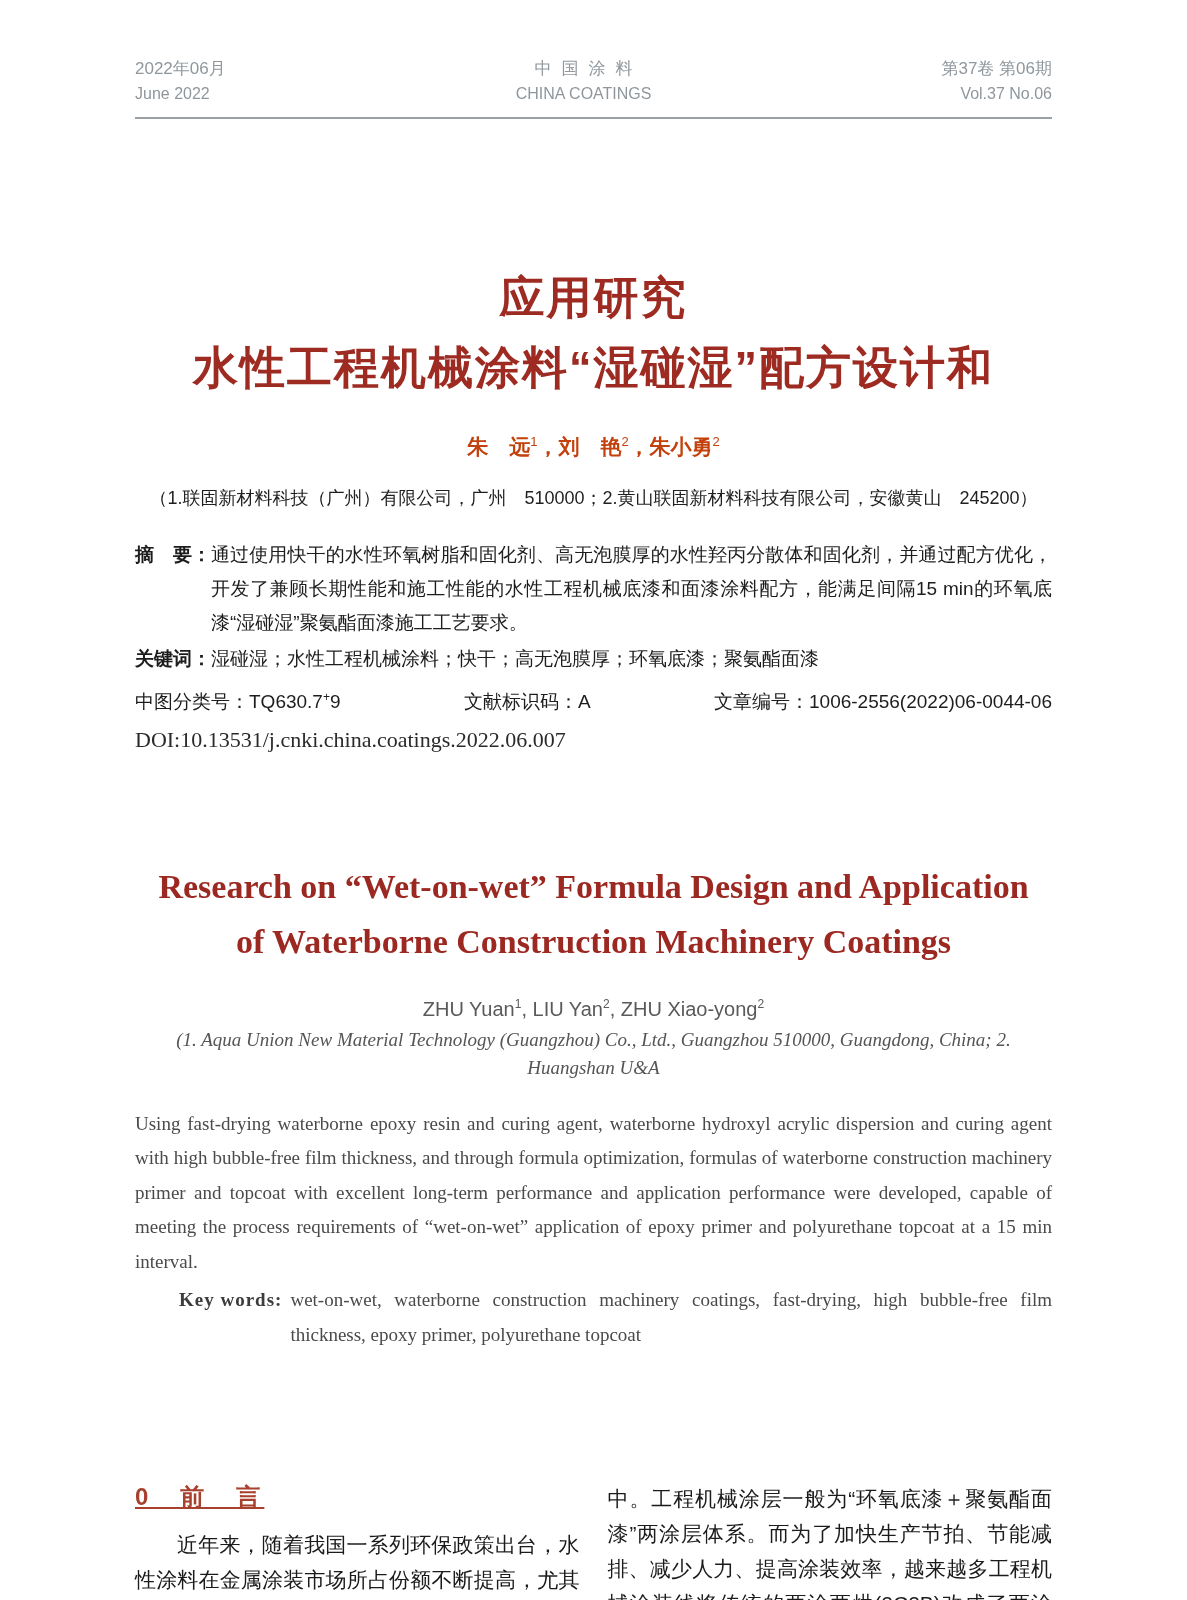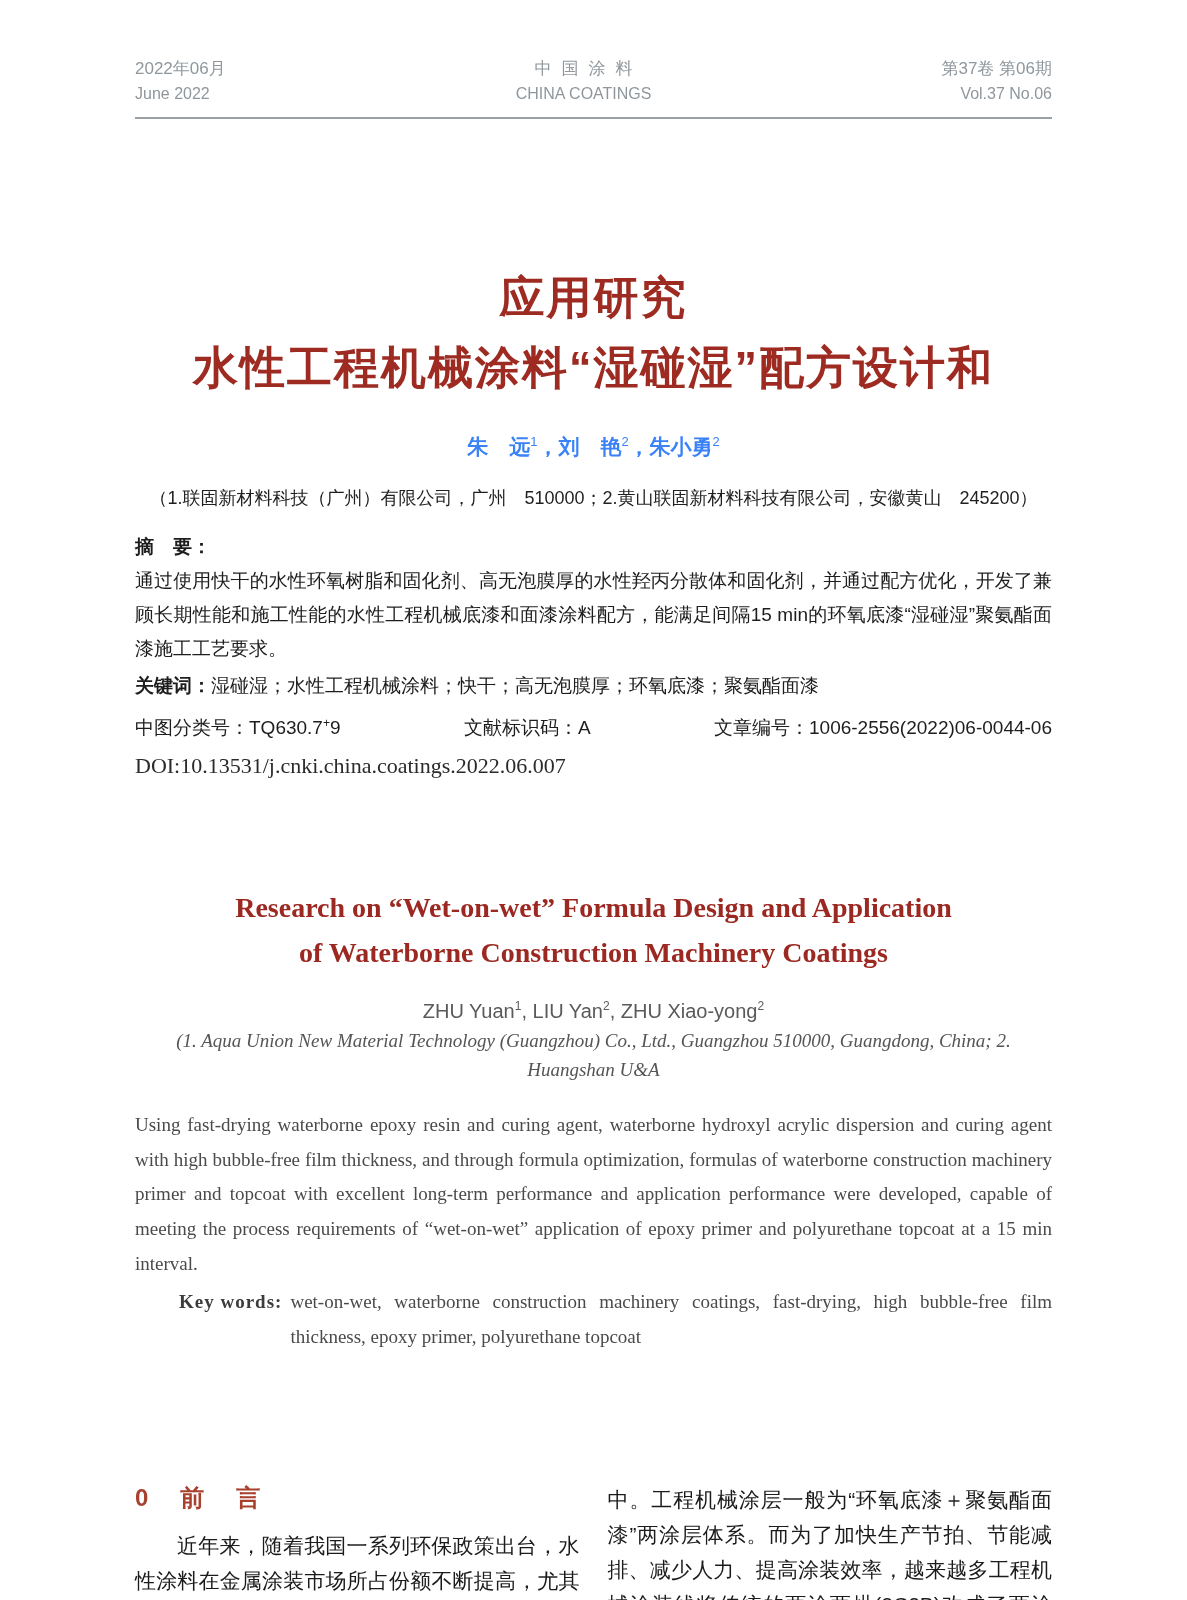--- a/index.html
+++ b/index.html
@@ -25,48 +25,48 @@
   .jh-right{text-align:right;}
   .jh-cell .en{font-size:16px;}
   
   .cn-title{
     margin-top:144px;text-align:center;
     font-size:45px;font-weight:800;line-height:1.55;
     color:#9e2b22;letter-spacing:2px;
   }
   .cn-authors{
     margin-top:26px;text-align:center;
-    font-size:21px;font-weight:700;color:#3b82f6;
+    font-size:21px;font-weight:700;color:#c2410c;
   }
   .cn-authors sup{font-size:13px;font-weight:400;}
   .cn-affiliation{
     margin-top:25px;text-align:center;
     font-size:18px;color:#1f1f1f;
   }
   
   .hang-row{display:flex;margin-top:0;font-size:19px;line-height:1.8;color:#1d1d1d;}
   .hang-row .lbl{font-weight:700;white-space:nowrap;}
   .hang-row .txt{flex:1;text-align:justify;}
-  .cn-abstract{margin-top:20px;flex-direction:column;}
+  .cn-abstract{margin-top:28px;}
   .cn-keywords{margin-top:2px;}
   .meta-row{
     display:flex;justify-content:space-between;
     margin-top:12px;font-size:19px;color:#1d1d1d;
   }
   .meta-item .lbl{font-weight:400;}
   .meta-item sup{font-size:12px;}
   .doi-line{
     margin-top:12px;font-family:"Liberation Serif",serif;
     font-size:22px;color:#2a2a2a;
   }
   
   .en-title{
     margin-top:106px;text-align:center;
     font-family:"Liberation Serif",serif;
-    font-size:28px;font-weight:700;line-height:1.62;
+    font-size:34px;font-weight:700;line-height:1.62;
     color:#9c2822;
   }
   .en-authors{
     margin-top:22px;text-align:center;
     font-size:20px;color:#5a5a5a;
   }
   .en-authors sup{font-size:12px;}
   .en-affiliation{
     margin-top:5px;text-align:center;
     font-family:"Liberation Serif",serif;font-style:italic;
@@ -74,21 +74,21 @@
   }
   .en-hang{font-family:"Liberation Serif",serif;font-size:19px;line-height:1.82;color:#4a4a4a;}
   .en-hang .lbl{font-weight:700;letter-spacing:1px;color:#3c3c3c;padding-right:8px;}
   .en-abstract{margin-top:24px;}
   .en-keywords{margin-top:4px;margin-left:44px;}
   
   .body-columns{display:flex;gap:28px;margin-top:128px;}
   .bcol{width:445px;}
   .section-heading{
     font-size:24px;font-weight:800;color:#a8402e;
-    letter-spacing:4px;margin:0 0 14px 0;
+    letter-spacing:4px;margin:0 0 14px 0;text-decoration:underline;
   }
   .body-par{
     font-size:21px;line-height:35px;text-align:justify;
     color:#1b1b1b;margin:0;
   }
   .indent2{text-indent:2em;}
 </style>
 </head>
 <body>
 

